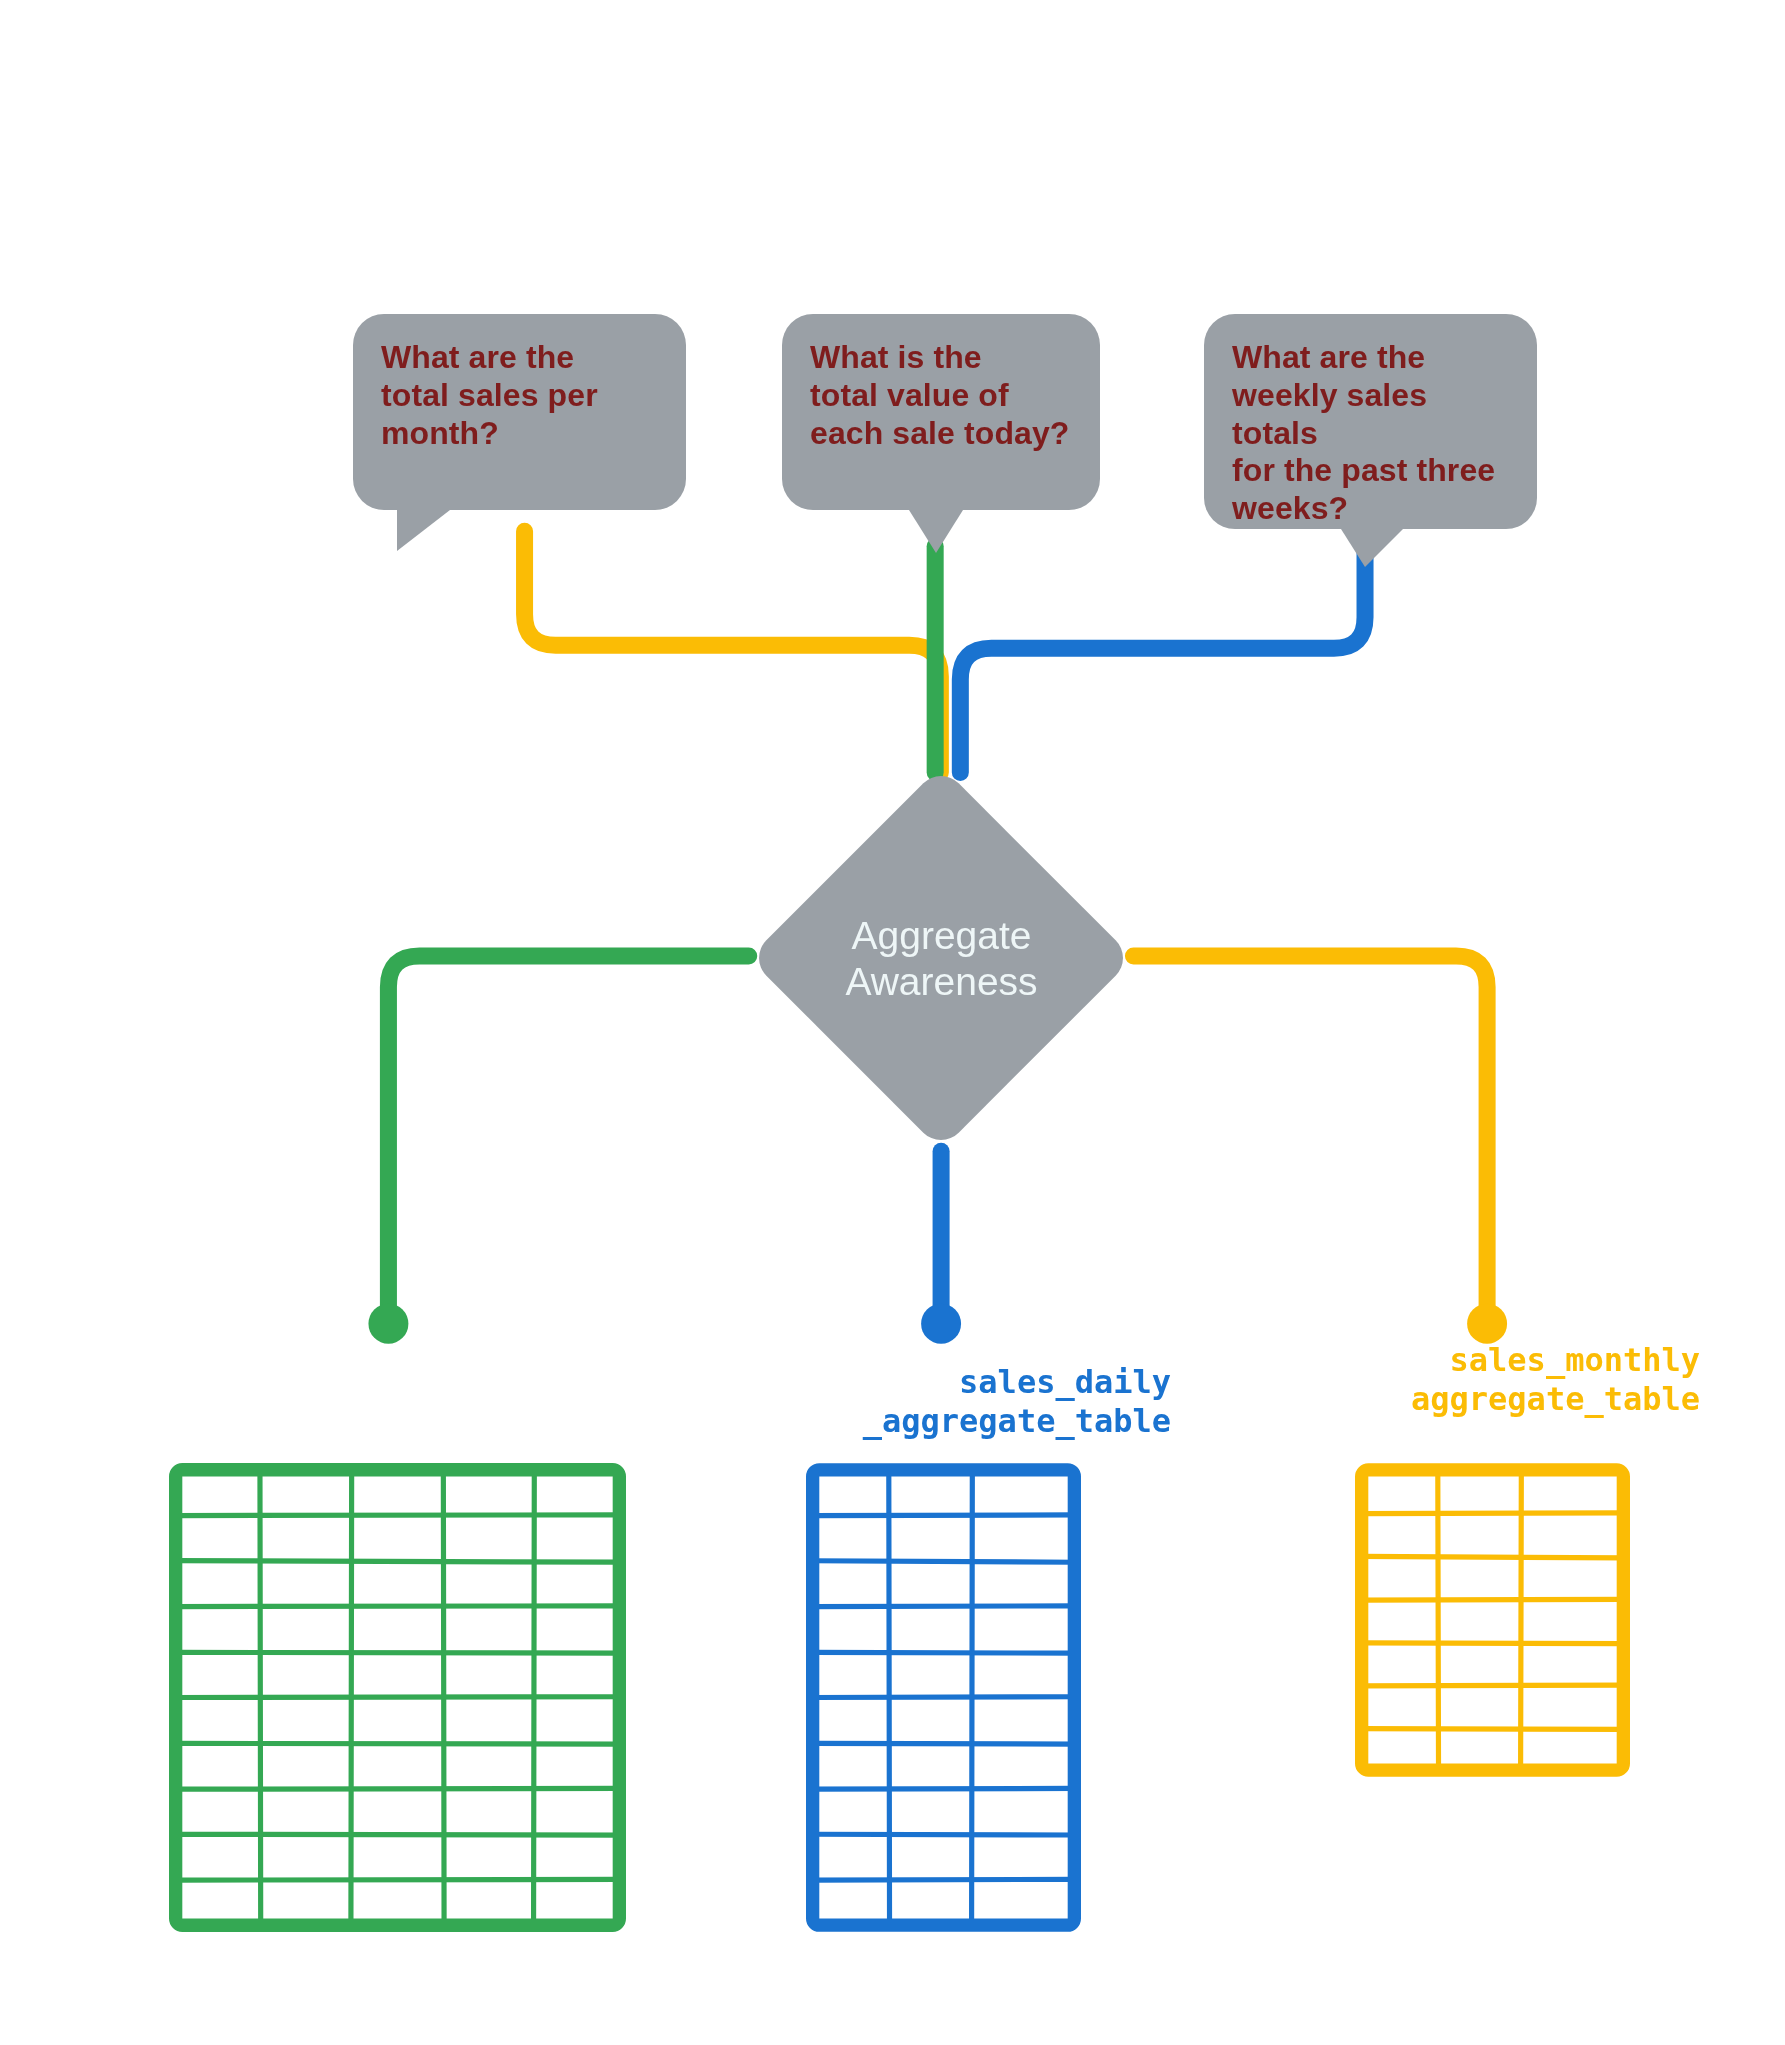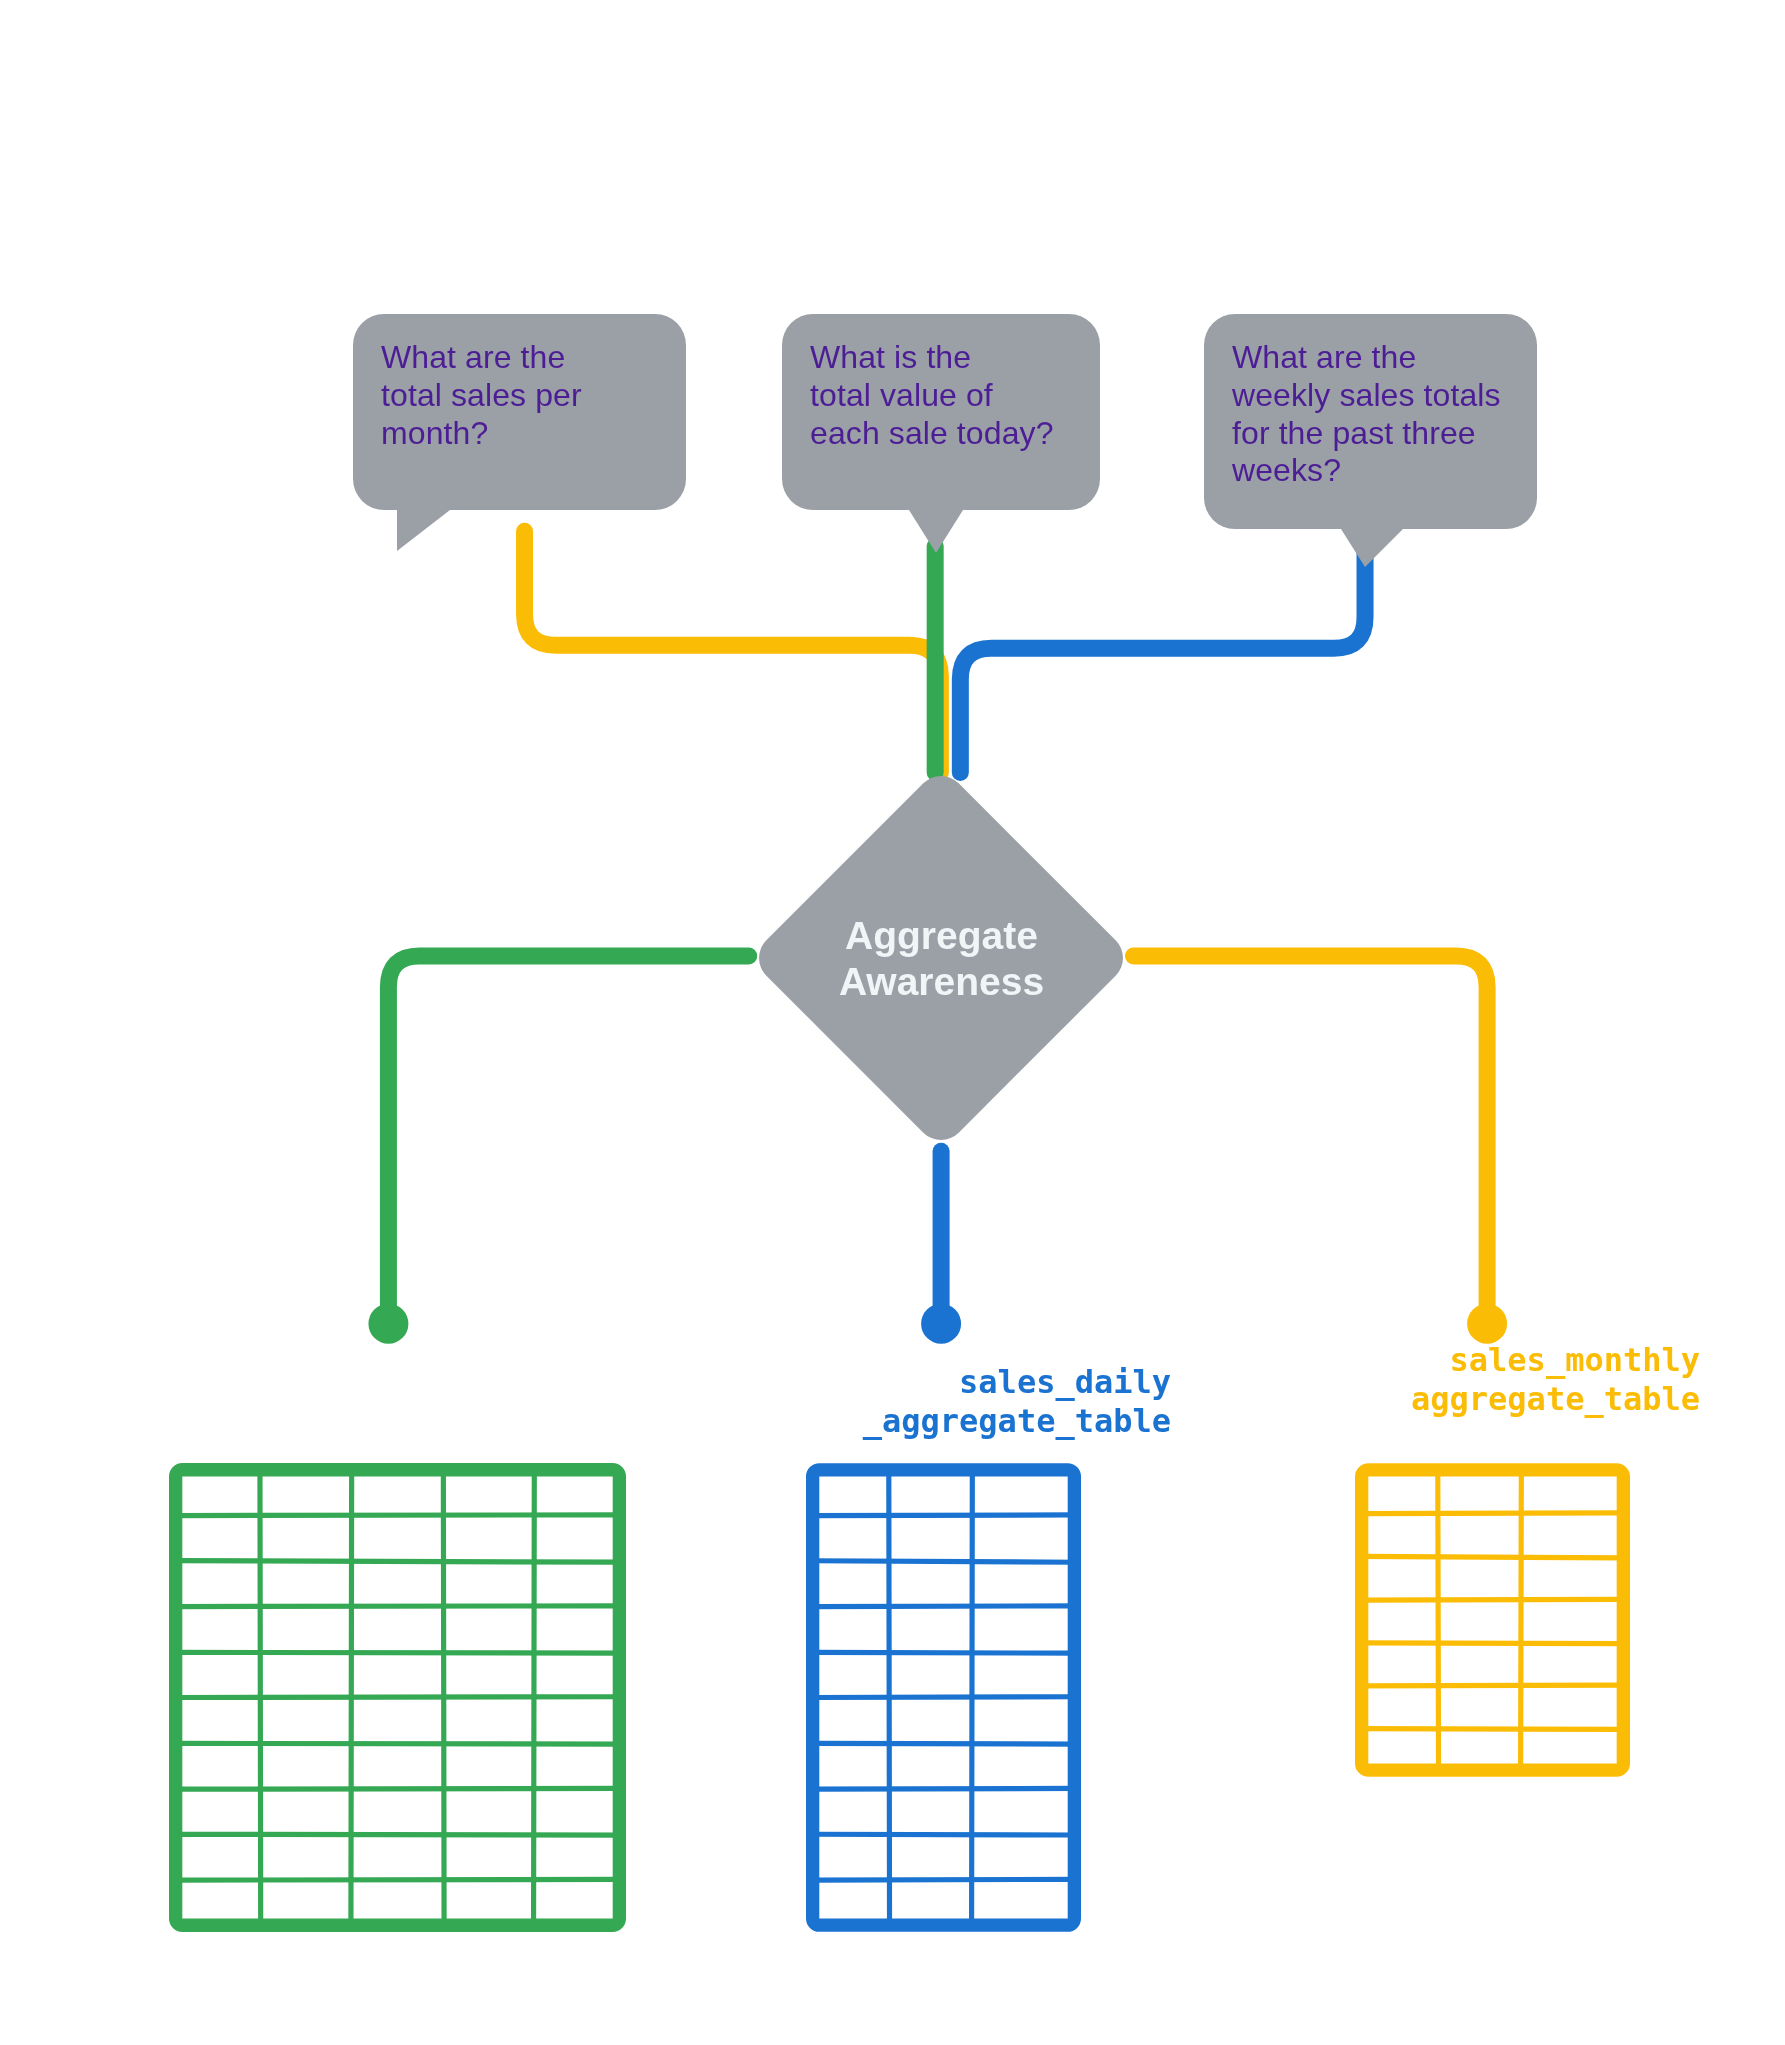--- a/index.html
+++ b/index.html
@@ -26,22 +26,22 @@
     height: 2046px;
   }
 
   
   .bubble {
     position: absolute;
     background: #9aa0a6;
     border-radius: 31px;
     box-sizing: border-box;
     padding: 25px 28px;
-    color: #4c1d95;
-    font-weight: normal;
+    color: #7f1d1d;
+    font-weight: bold;
     font-size: 32px;
     line-height: 1.18;
     letter-spacing: 0.1px;
   }
   .bubble .btext {
     display: block;
     white-space: pre-line;
   }
   .tail {
     position: absolute;
@@ -71,21 +71,21 @@
     position: absolute;
     left: 0;
     top: 0;
     width: 385px;
     height: 385px;
     display: flex;
     align-items: center;
     justify-content: center;
     text-align: center;
     color: #eef6f7;
-    font-weight: bold;
+    font-weight: normal;
     font-size: 39px;
     line-height: 1.17;
     white-space: pre-line;
     pointer-events: none;
   }
 
   
   .tcap {
     position: absolute;
     text-align: right;

